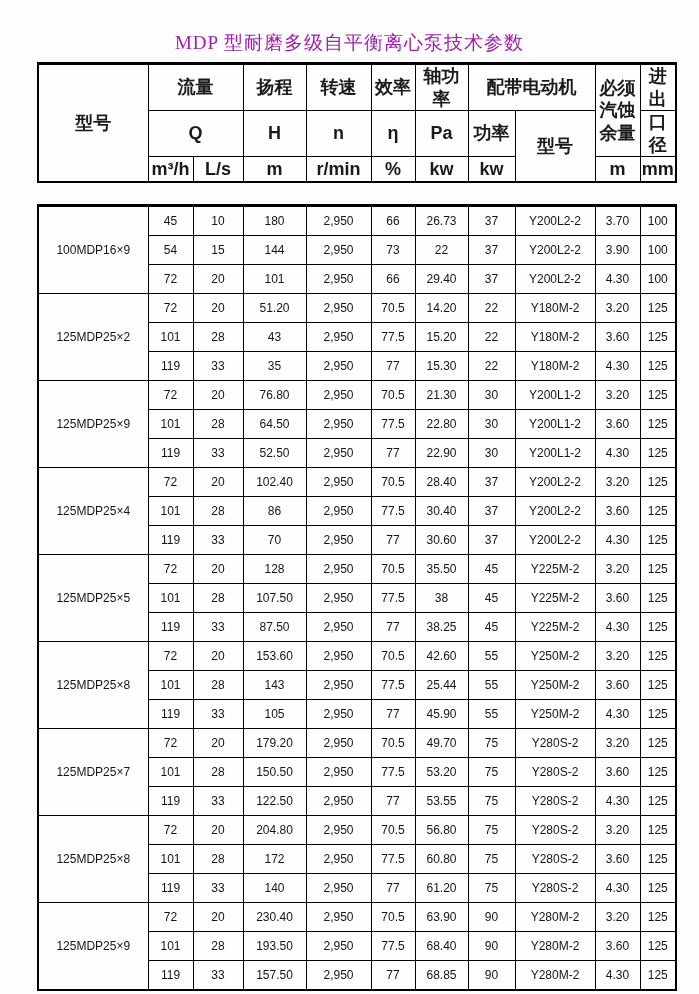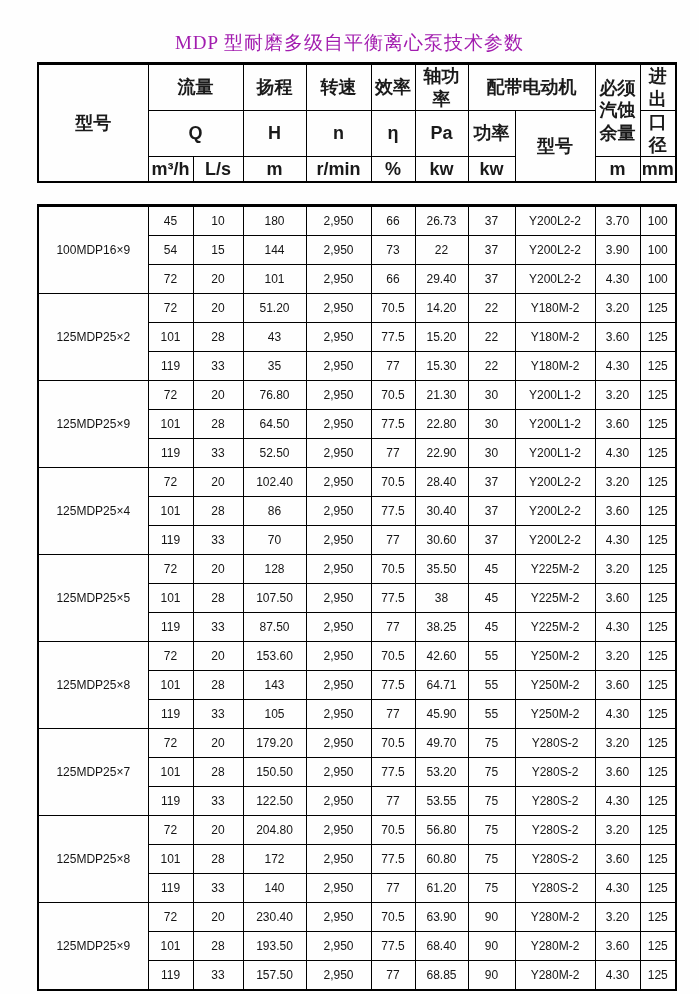--- a/index.html
+++ b/index.html
@@ -329,21 +329,21 @@
           <td>Y250M-2</td>
           <td>3.20</td>
           <td>125</td>
         </tr>
         <tr>
           <td>101</td>
           <td>28</td>
           <td>143</td>
           <td>2,950</td>
           <td>77.5</td>
-          <td>64.71</td>
+          <td>25.44</td>
           <td>55</td>
           <td>Y250M-2</td>
           <td>3.60</td>
           <td>125</td>
         </tr>
         <tr>
           <td>119</td>
           <td>33</td>
           <td>105</td>
           <td>2,950</td>

